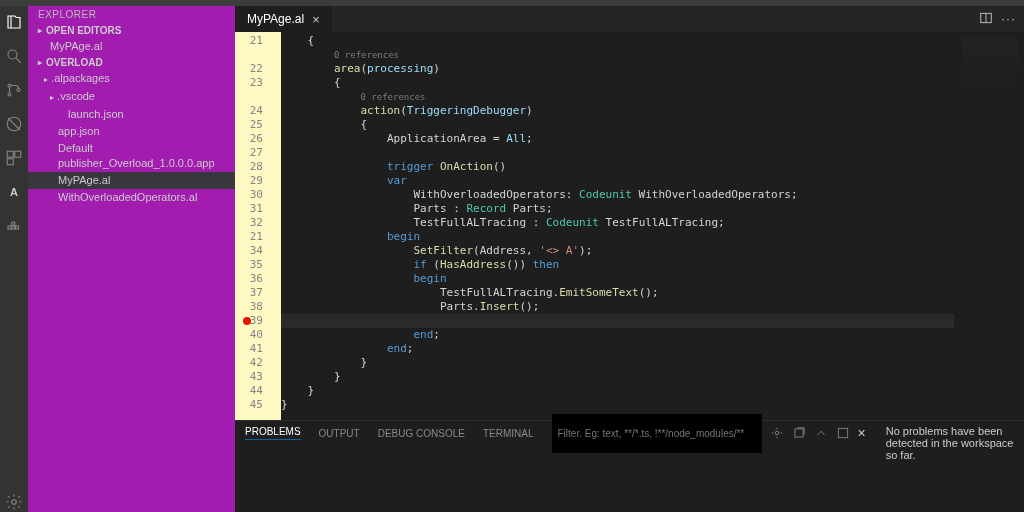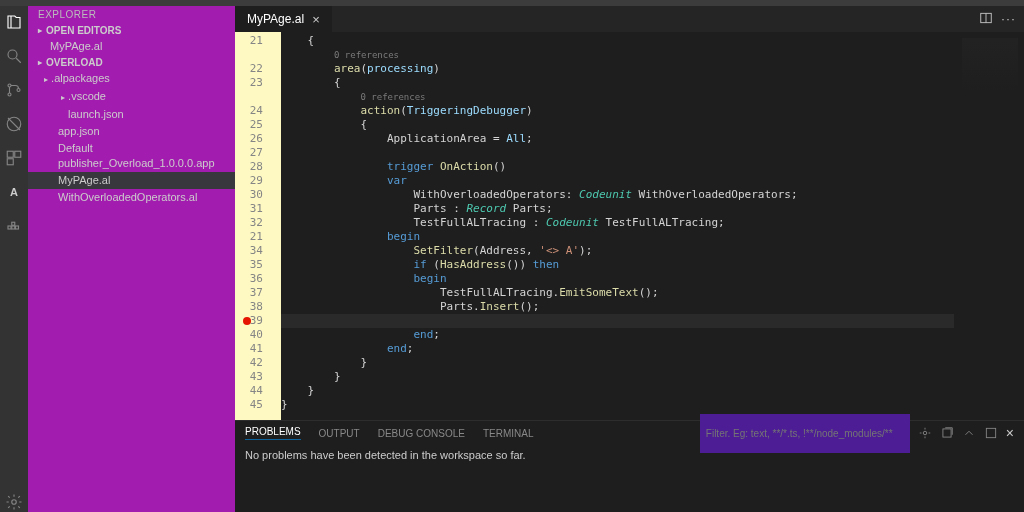--- a/index.html
+++ b/index.html
@@ -29,28 +29,28 @@
   .ln{ height:14px; line-height:14px; padding-right:18px; position:relative;}
   .bp{ position:absolute; left:8px; top:3px; width:8px; height:8px; border-radius:50%; background:#e51400;}
   .code{ flex:1; font-family:Consolas,monospace; font-size:11px; line-height:14px; padding-top:2px; white-space:pre; color:#d4d4d4; position:relative;}
   .codeln{ height:14px; line-height:14px; }
   .hl{ background:#2a2a2a; position:absolute; left:0; right:0; height:14px;}
   .minimap{ width:70px; background:#1e1e1e; position:relative; }
   .minimap .mini{ position:absolute; top:6px; right:6px; width:56px; height:90px; background:linear-gradient(#2a2a2a, transparent 60%); opacity:.35;}
   .ref{ color:#7a7a7a; font-size:9px;}
   .kw{ color:#569cd6;}
   .fn{ color:#dcdcaa;}
-  .ty{ color:#4ec9b0;font-style:italic;}
+  .ty{ color:#4ec9b0;}
   .str{ color:#ce9178;}
   .prop{ color:#9cdcfe;}
-  .panel{ height:92px; background:#1e1e1e; border-top:1px solid #2d2d2d; display:flex; flex-direction:column;}
+  .panel{ height:92px; background:#1e1e1e; border-top:1px solid #2d2d2d; display:flex; flex-direction:row;}
   .panel-tabs{ display:flex; align-items:center; height:24px; padding:0 10px; gap:18px; font-size:10px; color:#888;}
   .panel-tabs .ptab.active{ color:#fff; border-bottom:1px solid #0e639c; padding-bottom:2px;}
   .panel-tabs .right{ margin-left:auto; display:flex; align-items:center; gap:8px;}
-  .filterbox{ background:#4c1d95; color:#888; font-size:10px; padding:14px 6px; width:210px; border:none; outline:none;}
+  .filterbox{ background:#000000; color:#888; font-size:10px; padding:14px 6px; width:210px; border:none; outline:none;}
   .panel-body{ flex:1; font-size:11px; color:#ccc; padding:4px 10px;}
   .picon{ width:14px; height:14px; fill:none; stroke:#888; stroke-width:1.5;}
 </style>
 </head>
 <body>
 
 <div class="menubar"></div>
 
 <div class="app">
 
@@ -112,21 +112,21 @@
         <span class="chev">▸</span>
         <span>OPEN EDITORS</span>
       </div>
     <div class="tree-item file">MyPAge.al</div>
     <div class="section-head">
         <span class="chev">▸</span>
         <span>OVERLOAD</span>
       </div>
     <div id="tree">
         <div class="tree-item" style="padding-left: 16px;"><span class="chev">▸</span> .alpackages</div>
-        <div class="tree-item" style="padding-left: 33px;"><span class="chev">▸</span> .vscode</div>
+        <div class="tree-item" style="padding-left: 22px;"><span class="chev">▸</span> .vscode</div>
         <div class="tree-item" style="padding-left: 40px;">launch.json</div>
         <div class="tree-item" style="padding-left: 30px;">app.json</div>
         <div class="tree-item" style="padding-left: 30px;">Default publisher_Overload_1.0.0.0.app</div>
         <div class="tree-item selected" style="padding-left: 30px;">MyPAge.al</div>
         <div class="tree-item" style="">WithOverloadedOperators.al</div>
       </div>
   </div>
 
   <div class="editor-area">
     <div class="tabs">

